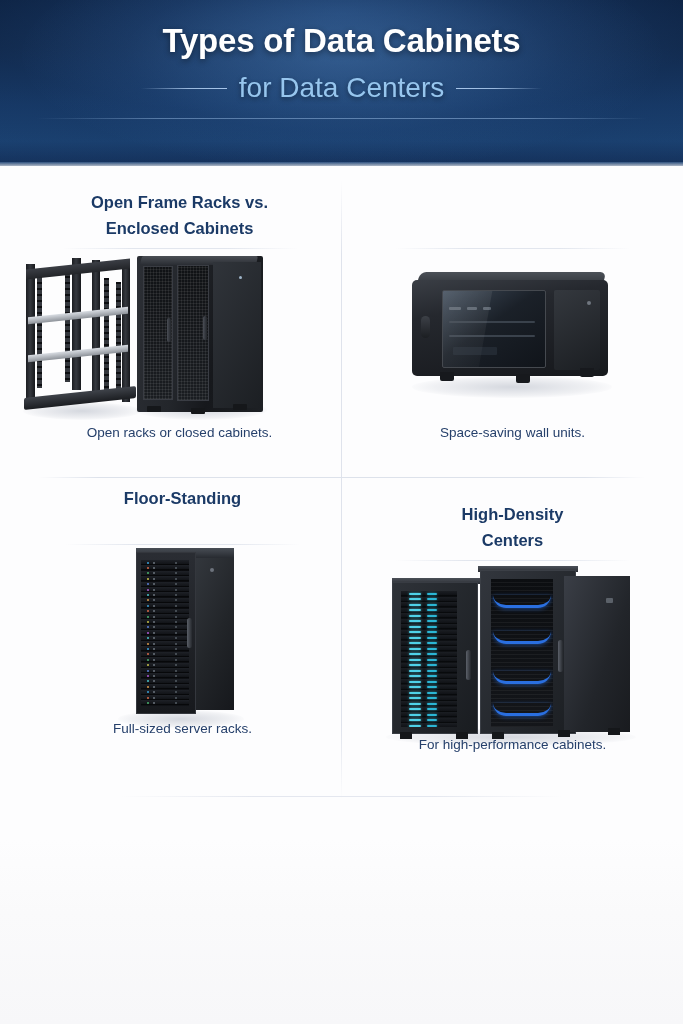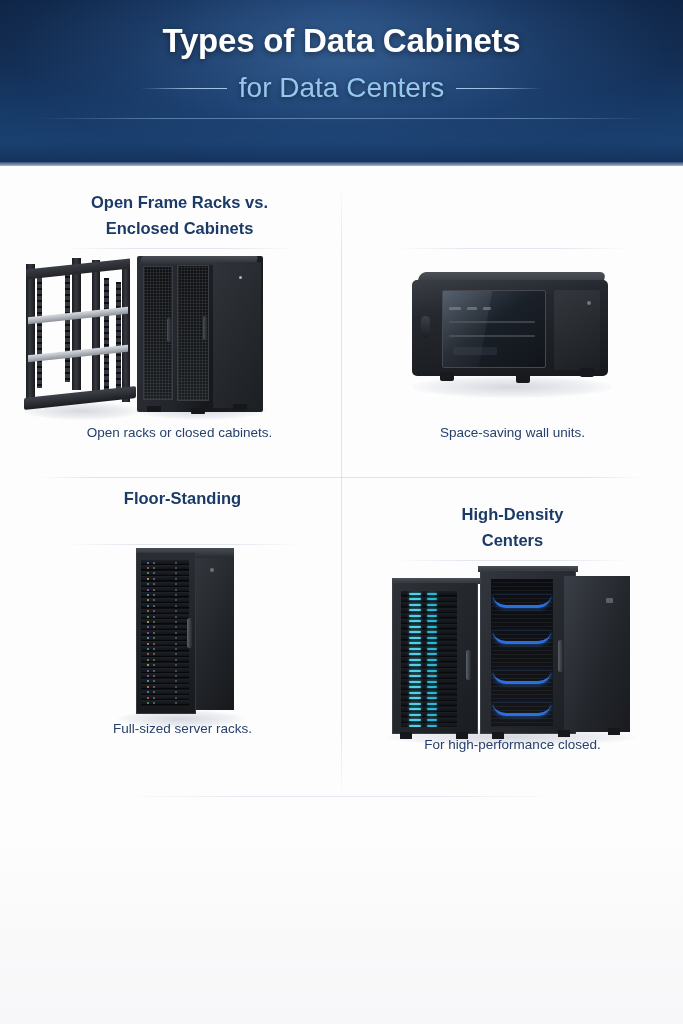--- a/index.html
+++ b/index.html
@@ -673,20 +673,20 @@
               <div class="dot"></div>
             </div>
           <div class="foot" style="left:8px;   top:168px;"></div>
           <div class="foot" style="left:64px;  top:168px;"></div>
           <div class="foot" style="left:100px; top:168px;"></div>
           <div class="foot" style="left:166px; top:166px;"></div>
           <div class="foot" style="left:216px; top:164px;"></div>
         </div>
       </div>
 
-      <div class="cell-caption">For high-performance closed.</div>
+      <div class="cell-caption">For high-performance cabinets.</div>
     </div>
   </div>
 
   <div class="footer-divider"></div>
   <div class="bottom-band"></div>
 
 </div>
 
 </body></html>

